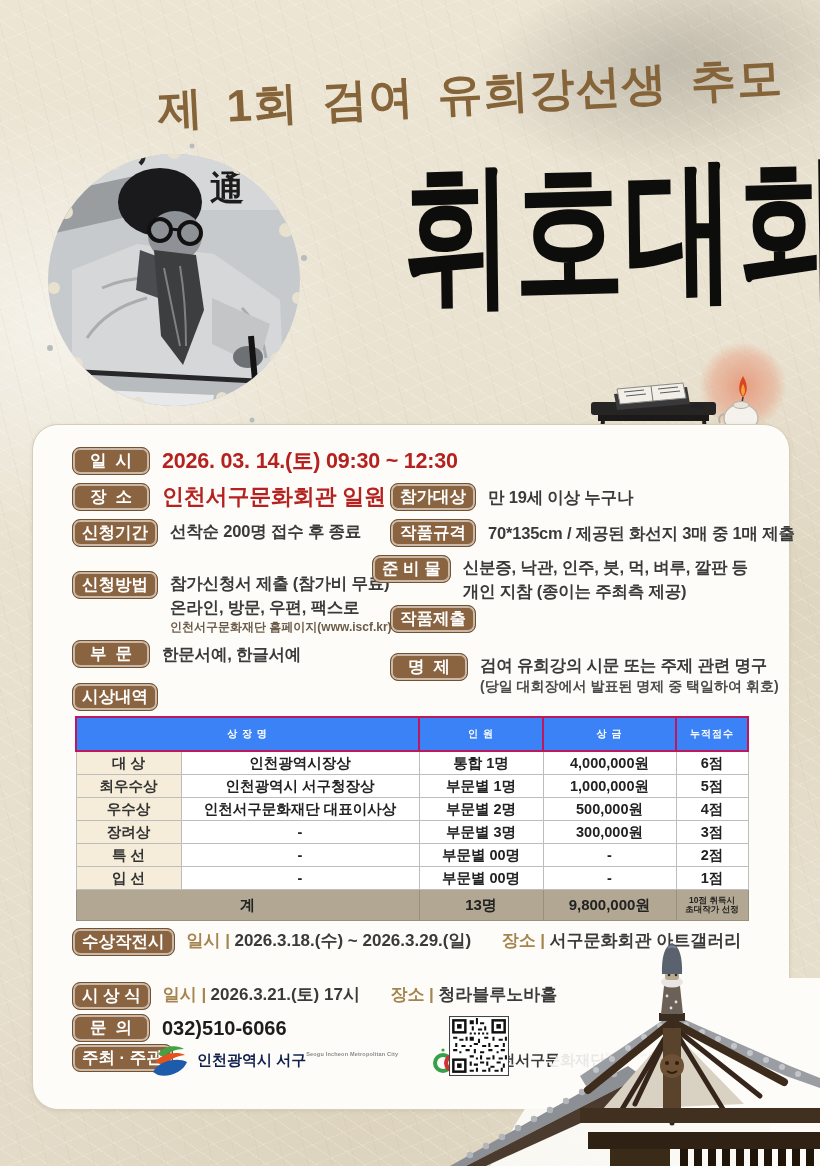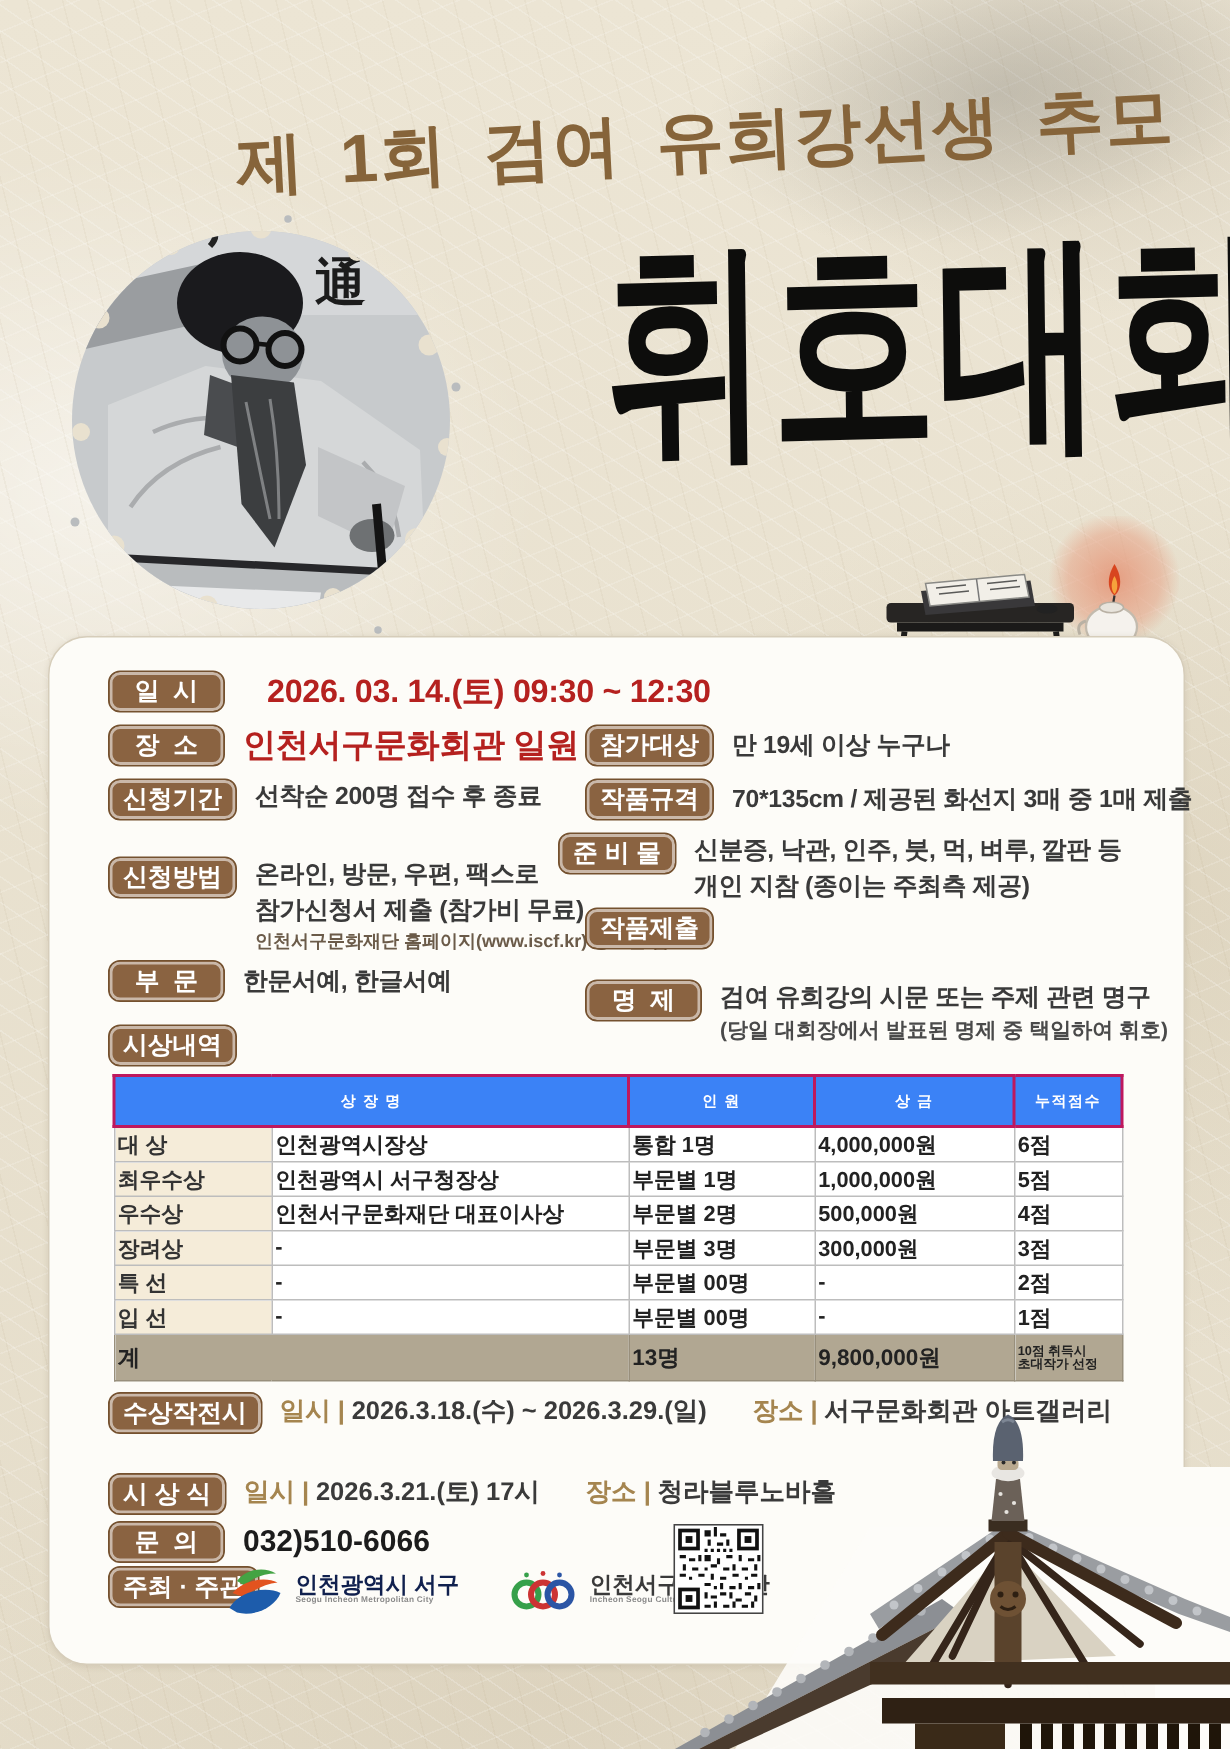--- a/index.html
+++ b/index.html
@@ -28,41 +28,41 @@
     transform:scaleY(1.42) rotate(-1deg);transform-origin:top center;white-space:nowrap;}
   .panel{position:absolute;left:32px;top:424px;width:756px;height:684px;background:#fdfcf8;
     border:1px solid #d6cdba;border-radius:26px;box-shadow:0 1px 4px rgba(90,75,50,.12);}
   .row{position:absolute;display:flex;gap:12px;align-items:flex-start;}
   .badge{display:inline-flex;align-items:center;justify-content:center;min-width:78px;height:28px;
     padding:0 9px;background:#8a6341;color:#fff;font-weight:700;font-size:16.5px;border-radius:8px;
     border:1px solid #74512f;box-shadow:inset 0 0 0 2px rgba(255,255,255,.55);box-sizing:border-box;
     white-space:pre;flex:0 0 auto;}
   .lines{display:flex;flex-direction:column;}
   .t{font-size:16.5px;font-weight:700;color:#3a3a3a;line-height:24px;letter-spacing:-0.2px;white-space:nowrap;}
-  .t-red1{font-size:21.5px;color:#b5211f;line-height:28px;margin-left:16px;}
+  .t-red1{font-size:21.5px;color:#b5211f;line-height:28px;}
   .t-red2{font-size:22px;color:#b5211f;line-height:28px;}
   .small{font-size:12px;font-weight:700;color:#6b5b49;line-height:17px;white-space:nowrap;}
   .small2{font-size:14px;font-weight:700;color:#4a4a4a;line-height:19px;white-space:nowrap;text-align:right;}
   .awards-table{position:absolute;left:75px;top:716px;width:672px;border-collapse:collapse;
     table-layout:fixed;background:#fff;border:1px solid #9a9a9a;}
   .awards-table th{background:#3b82f6;color:#fff;font-size:10px;font-weight:700;height:30px;
     border:2px solid #be185d;letter-spacing:1px;}
-  .awards-table td{height:22px;font-size:14.5px;font-weight:700;color:#222;
+  .awards-table td{height:22px;font-size:14.5px;font-weight:700;color:#222;text-align:center;
     border:1px solid #bdbdbd;padding:0 2px;white-space:nowrap;overflow:hidden;}
   .awards-table td.cname{background:#f5ecd9;color:#333;}
   .awards-table tr.foot td{background:#b1a792;border-color:#988f7c;height:30px;font-size:15px;}
   .awards-table tr.foot td.note{font-size:8.5px;line-height:9.5px;}
   .eline{white-space:nowrap;}
   .ev{font-size:17px;font-weight:700;color:#3a3a3a;line-height:26px;}
   .gold{font-size:17px;font-weight:700;color:#a5854f;line-height:26px;}
   .gap{display:inline-block;width:26px;}
   .phone{font-size:20px;font-weight:700;color:#1c1c1c;line-height:28px;}
   .logos{position:absolute;left:150px;top:1042px;display:flex;gap:34px;align-items:center;}
   .logo{display:flex;gap:7px;align-items:center;}
-  .logo .txt{display:flex;flex-direction:column;line-height:1.05;justify-content:flex-end;}
+  .logo .txt{display:flex;flex-direction:row;line-height:1.05;justify-content:flex-end;}
   .logo .nm{font-size:15px;font-weight:800;}
   .logo .sb{font-size:5.5px;font-weight:700;color:#8a8a8a;letter-spacing:.2px;}
   .nm1{color:#10204e;} .nm2{color:#3a3a3a;}
   svg{display:block;}
 </style>
 </head>
 <body>
 
 <div class="poster">
   <div class="fibers"></div>
@@ -169,22 +169,22 @@
   </div>
   <div class="row" style="left:72px;top:519px">
     <span class="badge">신청기간</span>
     <div class="lines">
       <span class="t">선착순 200명 접수 후 종료</span>
     </div>
   </div>
   <div class="row" style="left:72px;top:571px">
     <span class="badge">신청방법</span>
     <div class="lines">
+      <span class="t">참가신청서 제출 (참가비 무료)</span>
       <span class="t">온라인, 방문, 우편, 팩스로</span>
-      <span class="t">참가신청서 제출 (참가비 무료)</span>
       <span class="small">인천서구문화재단 홈페이지(www.iscf.kr) 공고문 참조</span>
     </div>
   </div>
   <div class="row" style="left:72px;top:640px">
     <span class="badge">부  문</span>
     <span class="t" style="line-height:28px">한문서예, 한글서예</span>
   </div>
 
   <div class="row" style="left:390px;top:483px">
     <span class="badge">참가대상</span>

